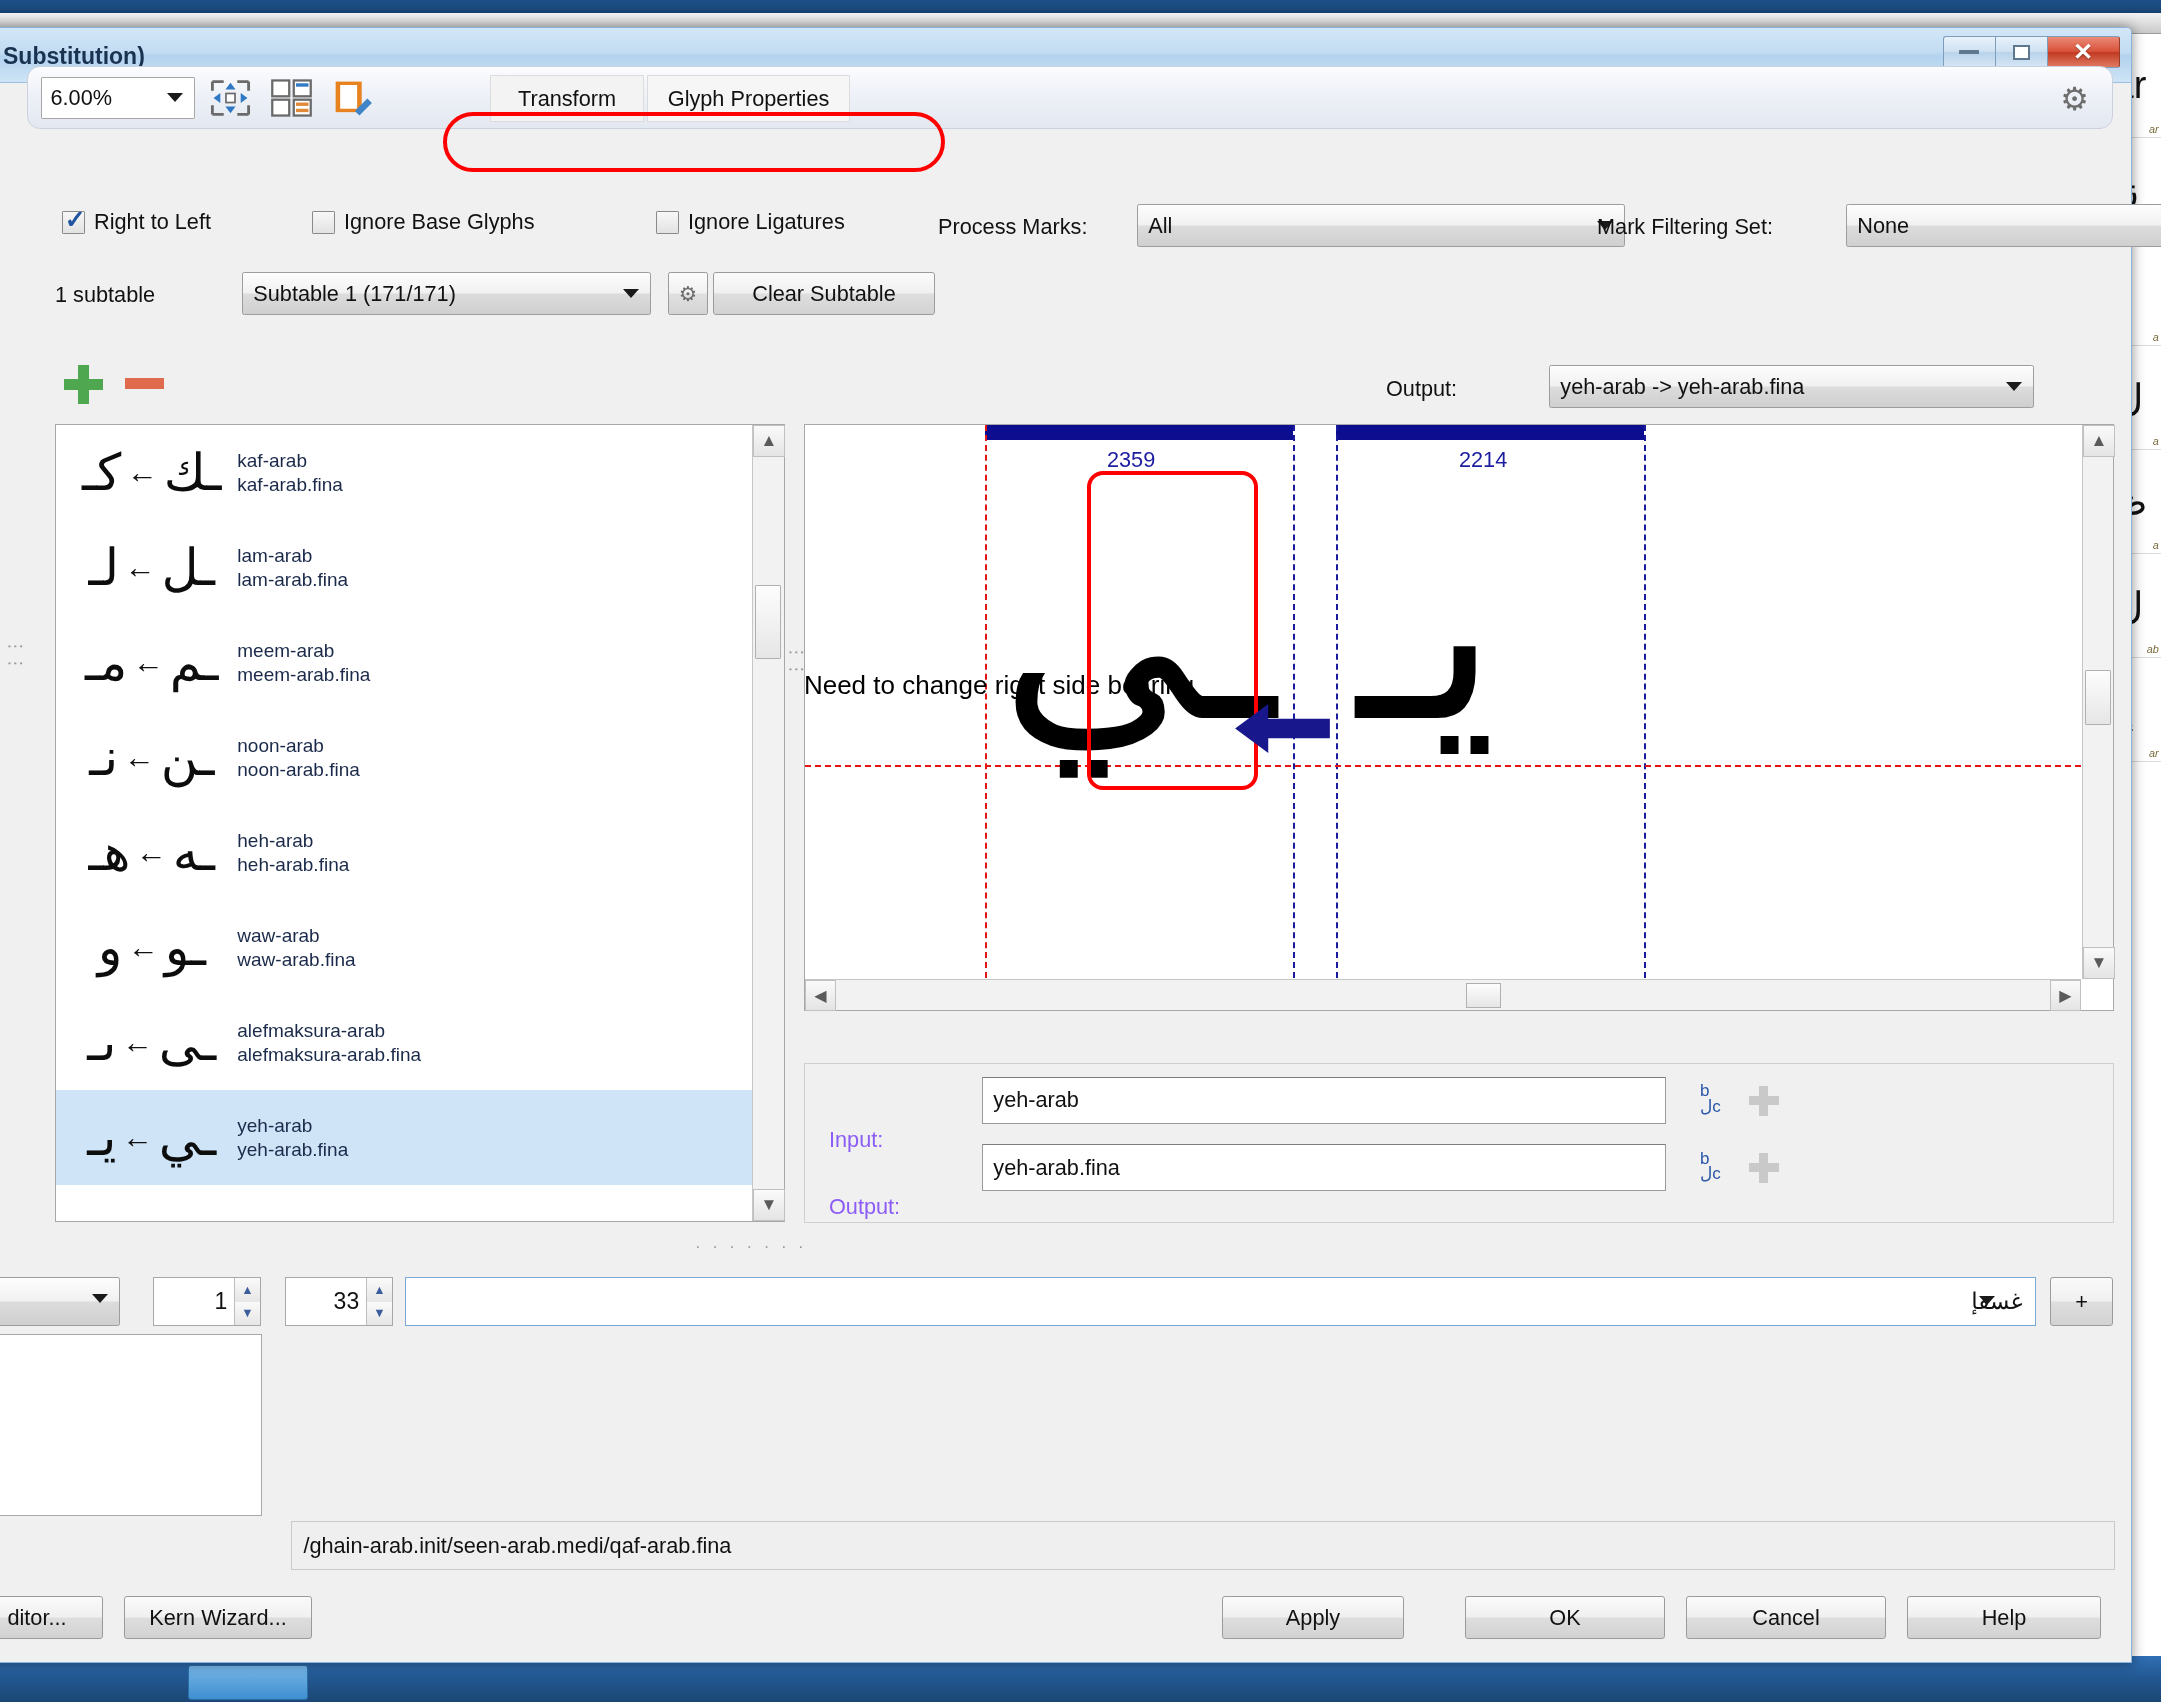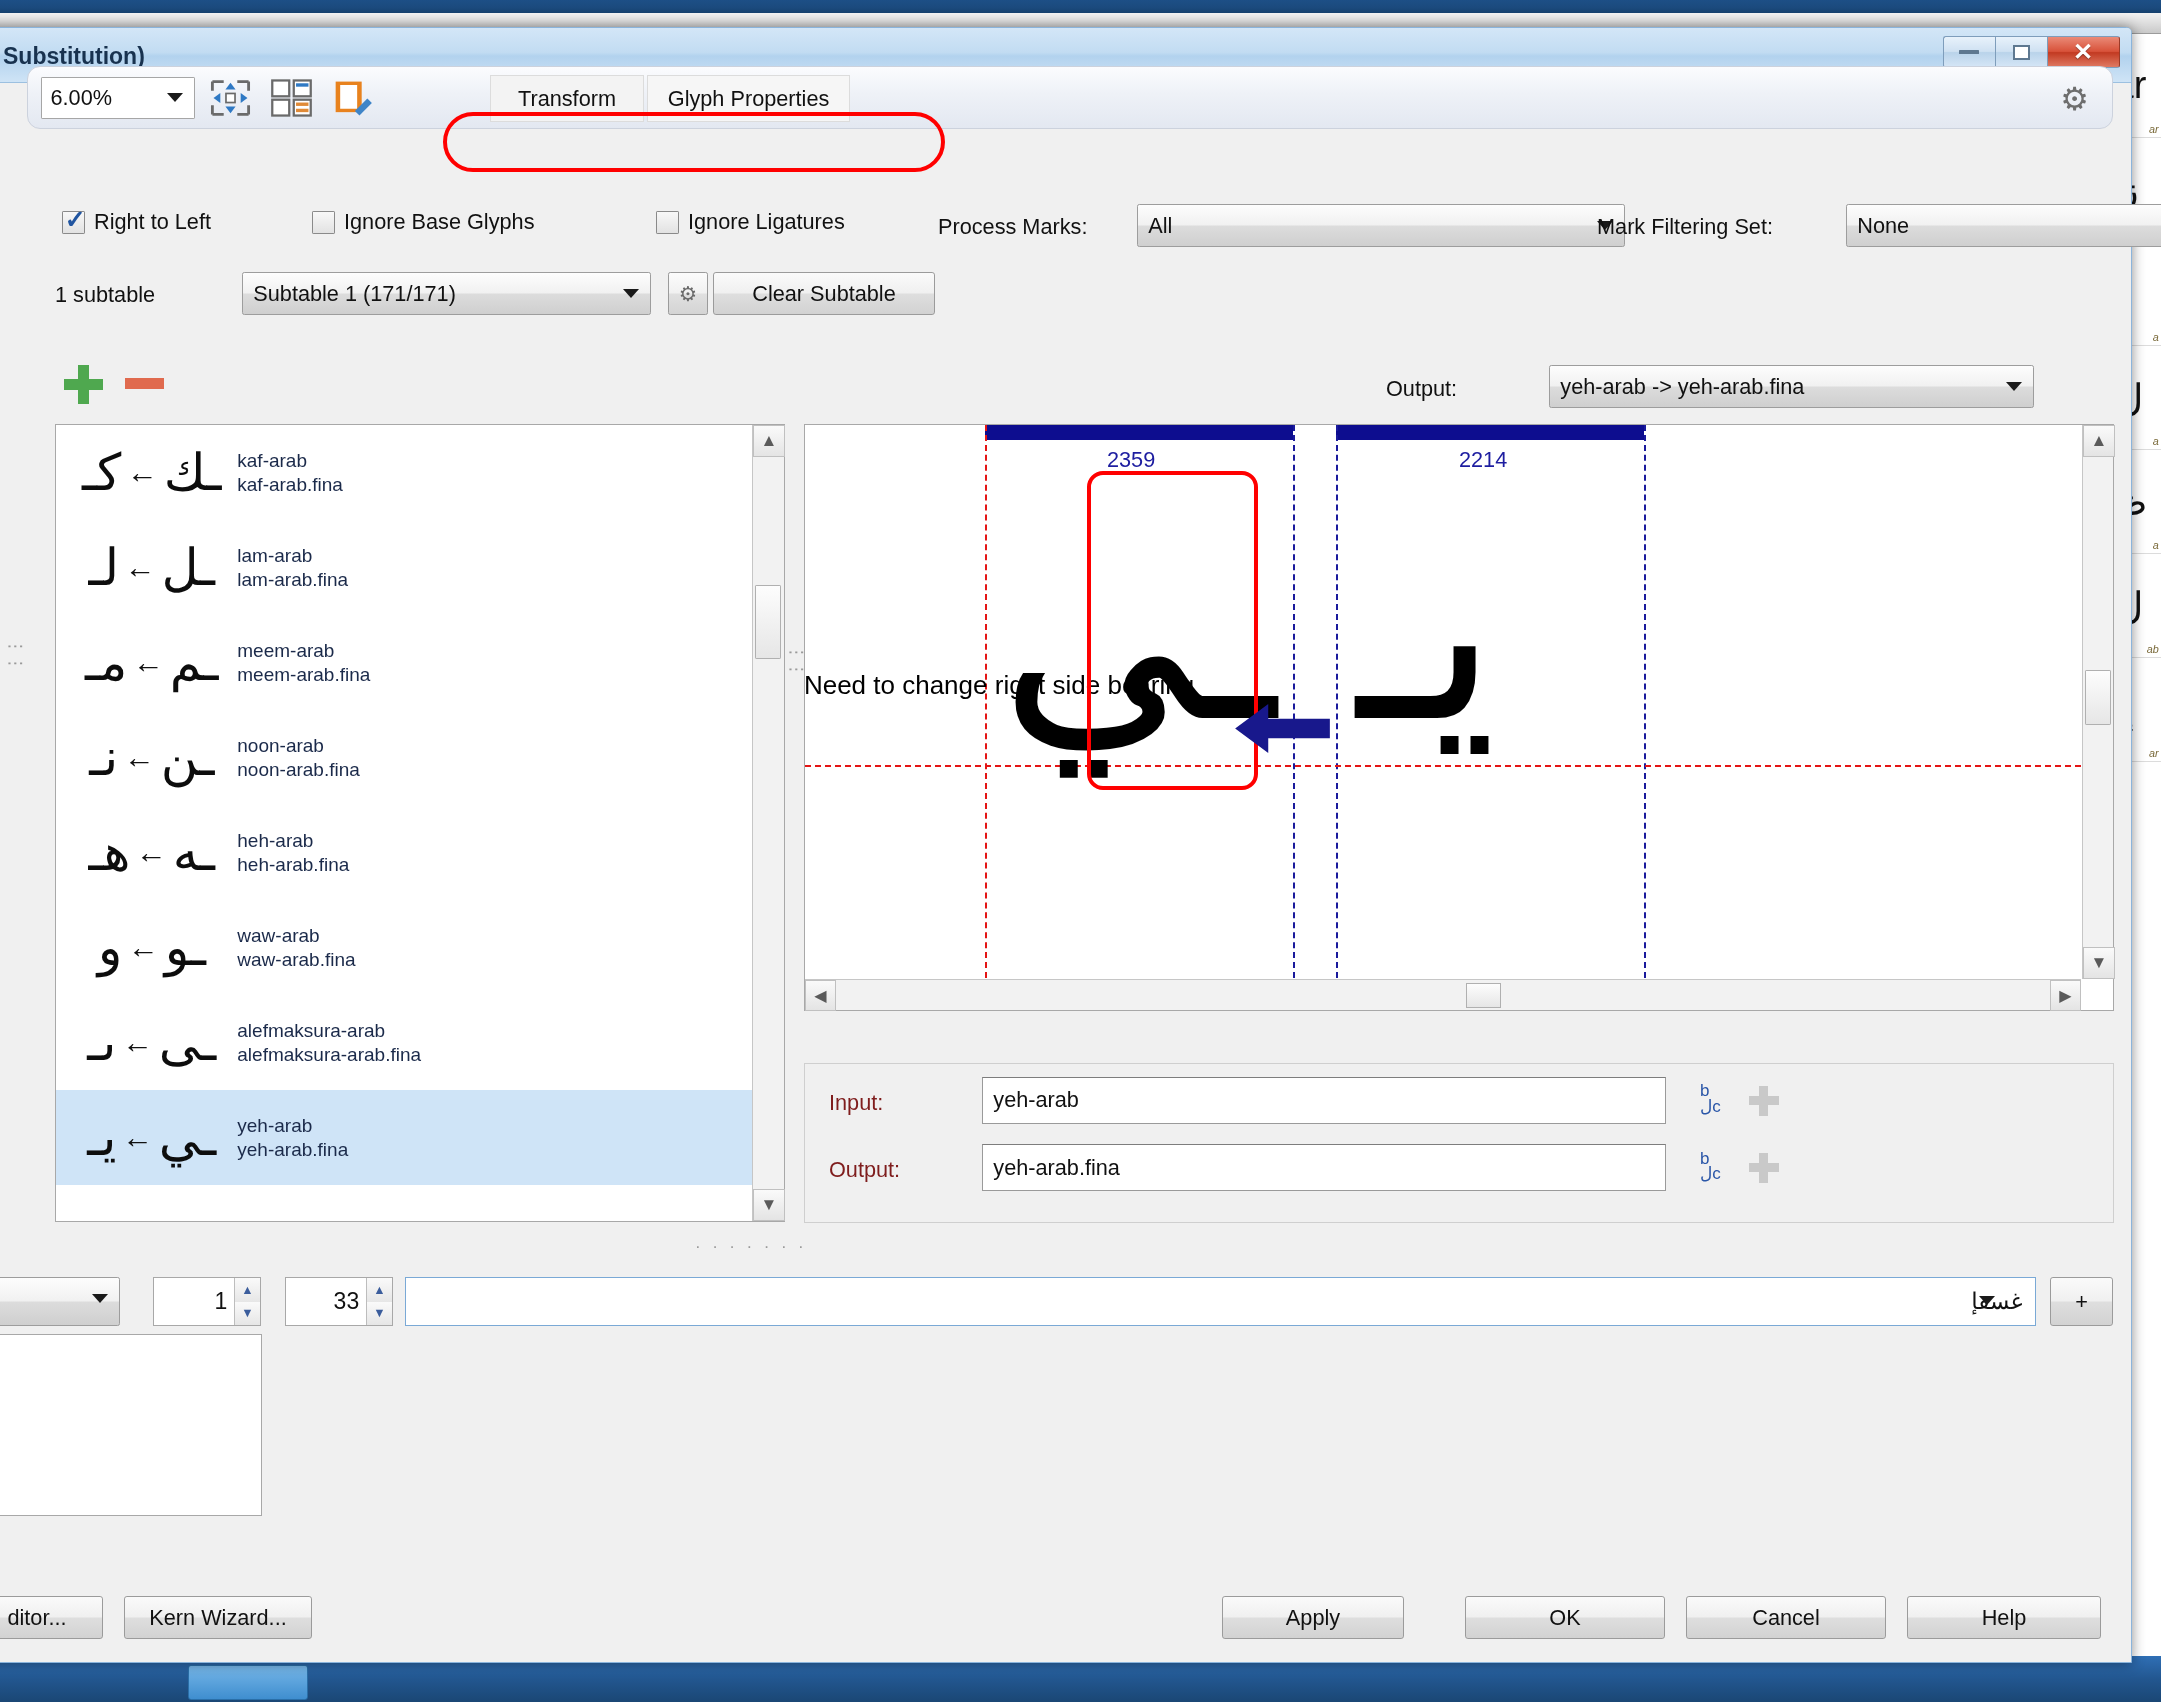--- a/index.html
+++ b/index.html
@@ -252,21 +252,21 @@
   .hs-thumb {
     position: absolute; top: 2.9px; left: 661px; width: 35px; height: 25px;
     background: linear-gradient(to bottom,#fdfdfd,#e6e6e6); border: 0.6px solid #b0b0b0;
   }
 
   
   .io-panel {
     position: absolute; left: 804px; top: 1063px; width: 1310px; height: 160px;
     background: #f0f0f0; border: 0.6px solid #cfcfcf;
   }
-  .io-label { position: absolute; font-size: 21.7px; color: #7f1d1d; }
+  .io-label { position: absolute; font-size: 21.7px; color: #8b5cf6; margin-top: 37px; }
   .io-field {
     position: absolute; height: 47px; width: 684px;
     background: #fff; border: 1.1px solid #9a9a9a; border-top-color: #7d7d7d;
     display: flex; align-items: center;
   }
   .io-field span { padding-left: 10.3px; font-size: 21.7px; color: #111; }
   .io-badge { position: absolute; font-size: 17px; color: #2a56a8; line-height: .9; }
   .io-plus { position: absolute; width: 30px; height: 30px; }
   .io-plus::before, .io-plus::after { content:""; position:absolute; background:#c9c9c9; }
   .io-plus::before { left: 10.3px; top: 0; width: 9px; height: 30px; }
@@ -667,20 +667,23 @@
 
   <div class="txtfield" style="left:405px; top:1277px; width:1631px;">
     <div class="val">غسقإ</div>
     <div class="caret2"></div>
   </div>
   <div class="btn" style="left:2050px; top:1277px; width:63px; height:49px;">
     <span>+</span>
   </div>
 
   <div class="prev-left"></div>
+  <div class="statusbar">
+    <span>/ghain-arab.init/seen-arab.medi/qaf-arab.fina</span>
+  </div>
 
   <div class="btn bottom-btns" style="left:-28.5px; width:131px;">
     <span>ditor...</span>
   </div>
   <div class="btn bottom-btns btn-wide" style="left:124px;">
     <span>Kern Wizard...</span>
   </div>
   <div class="btn bottom-btns" style="left:1222px; width:182px;">
     <span>Apply</span>
   </div>

